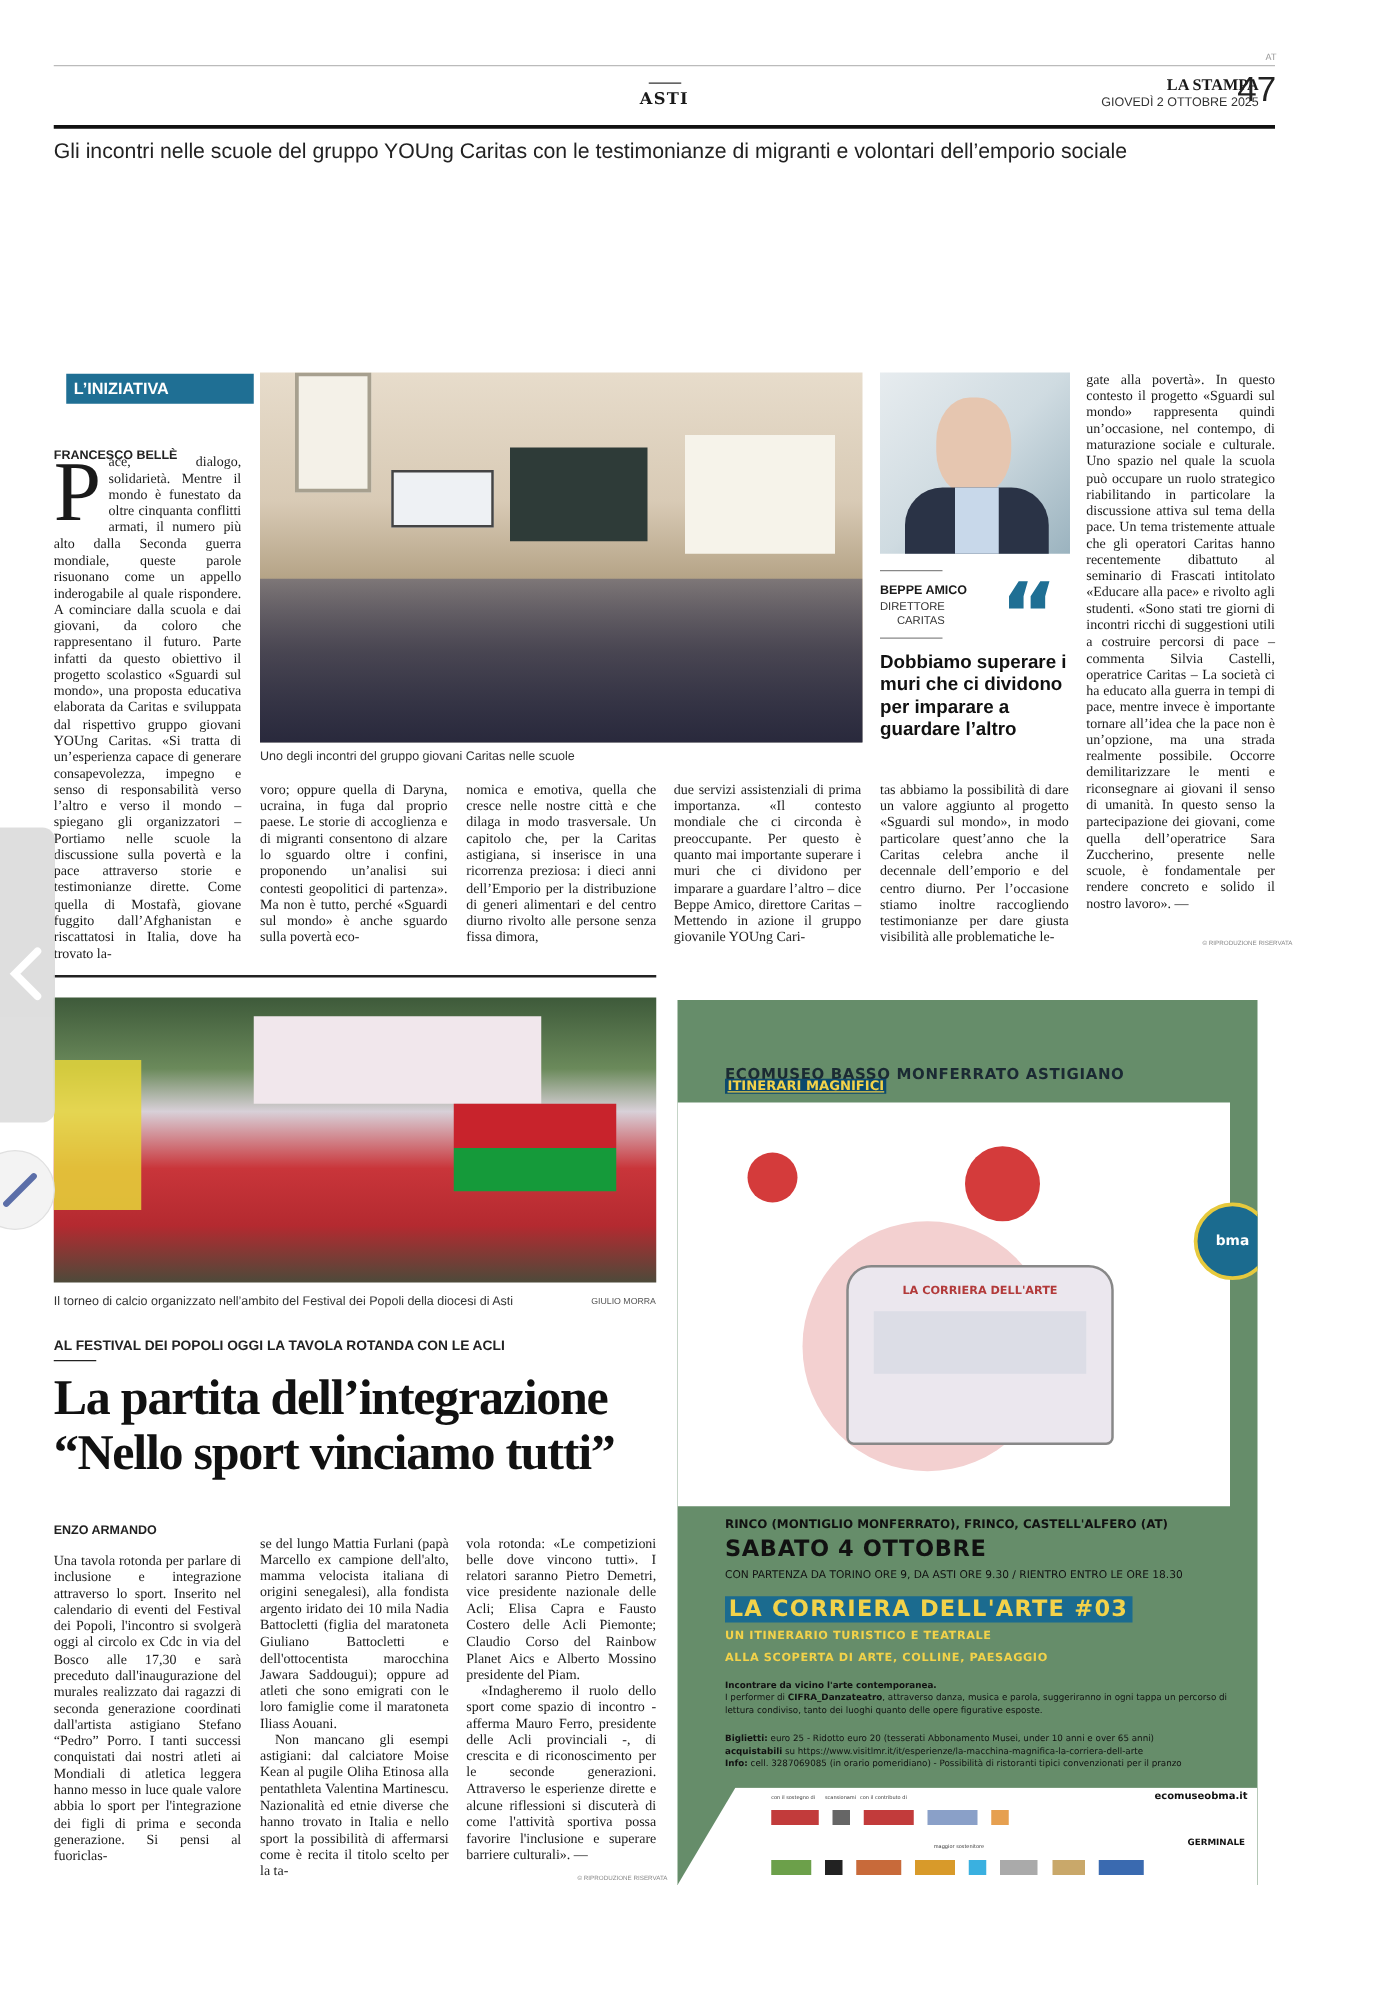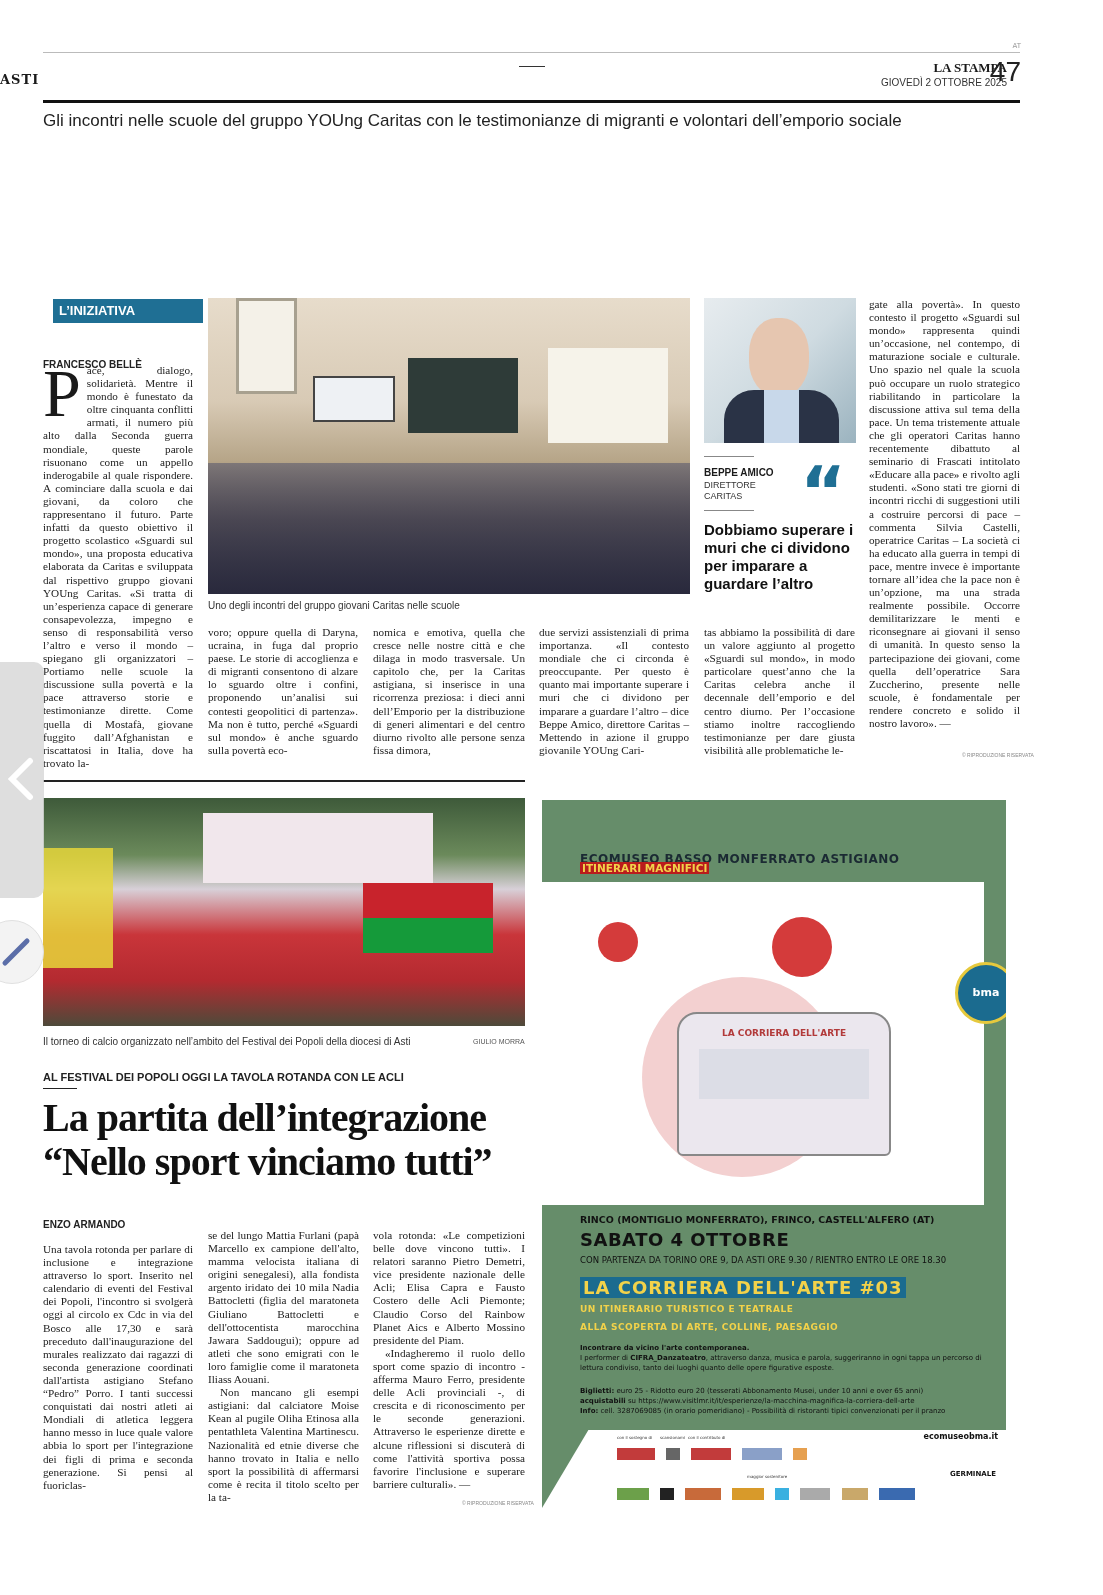--- a/index.html
+++ b/index.html
@@ -1,20 +1,20 @@
 <!DOCTYPE html>
 <html><head>
 <meta charset="utf-8">
 <style>
   html,body{margin:0;padding:0;background:#fff;}
   body{width:1103px;height:1595px;position:relative;overflow:hidden;font-family:"DejaVu Serif",serif;color:#1a1a1a;}
   .abs{position:absolute;}
   .rule-top{left:43px;top:52px;width:977px;height:1px;background:#bbb;}
   .at{right:82px;top:42px;font:7px "DejaVu Sans",sans-serif;color:#999;}
-  .section{left:0;width:1063px;top:72px;text-align:left;font:bold 13px "DejaVu Serif",serif;letter-spacing:1px;}
+  .section{left:0;width:1063px;top:72px;text-align:center;font:bold 13px "DejaVu Serif",serif;letter-spacing:1px;}
   .section-bar{left:519px;top:66px;width:26px;height:1px;background:#333;}
   .brand{right:96px;top:60px;font:bold 13px "Liberation Serif",serif;text-align:right;}
   .date{right:96px;top:77px;font:10px "Liberation Sans",sans-serif;color:#333;text-align:right;}
   .pagenum{right:82px;top:56px;font:28px "Liberation Sans",sans-serif;font-weight:300;color:#222;}
   .rule-thick{left:43px;top:100px;width:977px;height:3px;background:#111;}
   .kicker{left:43px;top:111px;font:17px "Liberation Sans",sans-serif;color:#222;}
   .headline{left:43px;top:134px;width:990px;font:bold 47px "Liberation Serif",serif;line-height:50px;letter-spacing:-1px;color:#111;}
   .label-box{left:43px;top:299px;width:150px;height:24px;background:#1f6f94;color:#fff;font:bold 13px "Liberation Sans",sans-serif;line-height:24px;padding-left:6px;box-sizing:border-box;margin-left:10px;}
   .byline{font:bold 10px "Liberation Sans",sans-serif;color:#222;}
   .col{font:11.2px "Liberation Serif",serif;line-height:13.1px;text-align:justify;color:#1a1a1a;}
@@ -25,21 +25,21 @@
   .repro{font:5px "Liberation Sans",sans-serif;color:#888;}
   .quote-name{font:bold 10px "Liberation Sans",sans-serif;}
   .quote-role{font:9px "Liberation Sans",sans-serif;color:#333;line-height:11px;}
   .quote-mark{font:bold 70px "DejaVu Sans",sans-serif;color:#1f6f94;line-height:60px;}
   .pull{font:bold 15px "Liberation Sans",sans-serif;line-height:18px;color:#111;}
   .hrule{height:1px;background:#888;}
   .kicker2{font:bold 11px "Liberation Sans",sans-serif;color:#222;}
   .headline2{font:bold 40px "Liberation Serif",serif;line-height:44px;letter-spacing:-1px;color:#111;}
   .ad{left:542px;top:800px;width:464px;height:708px;background:#668d6a;overflow:hidden;}
   .ad-t1{font:bold 12px "DejaVu Sans",sans-serif;color:#1b2a33;letter-spacing:0.5px;margin-top:14px;}
-  .ad-hl{background:#b91c1c;color:#f2d24a;display:inline-block;padding:0 2px;font:bold 10.5px "DejaVu Sans",sans-serif;}
+  .ad-hl{background:#0c4a6e;color:#f2d24a;display:inline-block;padding:0 2px;font:bold 10.5px "DejaVu Sans",sans-serif;text-decoration:underline;}
   .ad-place{font:bold 9.5px "DejaVu Sans",sans-serif;color:#111;}
   .ad-date{font:bold 18px "DejaVu Sans",sans-serif;color:#111;letter-spacing:0.5px;}
   .ad-dep{font:8.5px "DejaVu Sans",sans-serif;color:#111;}
   .ad-title{background:#1b6b8f;color:#f2d24a;display:inline-block;padding:0 3px;font:bold 18px "DejaVu Sans",sans-serif;letter-spacing:1px;}
   .ad-sub{font:bold 9px "DejaVu Sans",sans-serif;color:#f2d24a;letter-spacing:0.5px;}
   .ad-small{font:7px "DejaVu Sans",sans-serif;color:#111;line-height:10px;}
   .ad-small b{font-weight:bold;}
   .ad-foot{left:0;top:630px;width:464px;height:78px;background:#fff;clip-path:polygon(10% 0,100% 0,100% 100%,0 100%);}
   .logo-box{display:inline-block;height:12px;background:#ccc;margin-right:6px;vertical-align:middle;}
   .side-tab{left:0;top:662px;width:44px;height:236px;background:#d9d9d9;border-radius:0 10px 10px 0;opacity:0.85;}
@@ -81,21 +81,21 @@
 <div class="abs col" style="left:539px;top:626px;width:150px;">due servizi assistenziali di prima importanza. «Il contesto mondiale che ci circonda è preoccupante. Per questo è quanto mai importante superare i muri che ci dividono per imparare a guardare l’altro – dice Beppe Amico, direttore Caritas – Mettendo in azione il gruppo giovanile YOUng Cari-</div>
 <div class="abs col" style="left:704px;top:626px;width:151px;">tas abbiamo la possibilità di dare un valore aggiunto al progetto «Sguardi sul mondo», in modo particolare quest’anno che la Caritas celebra anche il decennale dell’emporio e del centro diurno. Per l’occasione stiamo inoltre raccogliendo testimonianze per dare giusta visibilità alle problematiche le-</div>
 
 <div class="abs photo" style="left:704px;top:298px;width:152px;height:145px;background:linear-gradient(135deg,#e7ecef 0%,#cfdbe1 50%,#9bb3bf 100%);">
   <div class="abs" style="left:45px;top:20px;width:60px;height:78px;border-radius:45%;background:#e6c6b0;"></div>
   <div class="abs" style="left:20px;top:92px;width:115px;height:55px;border-radius:30px 30px 0 0;background:#2a3346;"></div>
   <div class="abs" style="left:60px;top:92px;width:35px;height:55px;background:#c8d8ea;"></div>
 </div>
 <div class="abs hrule" style="left:704px;top:456px;width:50px;"></div>
 <div class="abs quote-name" style="left:704px;top:467px;">BEPPE AMICO</div>
-<div class="abs quote-role" style="left:704px;top:480px;">
+<div class="abs quote-role" style="left:704px;top:480px;text-align:right;">
   <div>DIRETTORE</div>
   <div>CARITAS</div>
 </div>
 <div class="abs quote-mark" style="left:800px;top:462px;">“</div>
 <div class="abs hrule" style="left:704px;top:510px;width:50px;"></div>
 <div class="abs pull" style="left:704px;top:521px;width:152px;">Dobbiamo superare i muri che ci dividono per imparare a guardare l’altro</div>
 
 <div class="abs col" style="left:869px;top:298px;width:151px;">gate alla povertà». In questo contesto il progetto «Sguardi sul mondo» rappresenta quindi un’occasione, nel contempo, di maturazione sociale e culturale. Uno spazio nel quale la scuola può occupare un ruolo strategico riabilitando in particolare la discussione attiva sul tema della pace. Un tema tristemente attuale che gli operatori Caritas hanno recentemente dibattuto al seminario di Frascati intitolato «Educare alla pace» e rivolto agli studenti. «Sono stati tre giorni di incontri ricchi di suggestioni utili a costruire percorsi di pace – commenta Silvia Castelli, operatrice Caritas – La società ci ha educato alla guerra in tempi di pace, mentre invece è importante tornare all’idea che la pace non è un’opzione, ma una strada realmente possibile. Occorre demilitarizzare le menti e riconsegnare ai giovani il senso di umanità. In questo senso la partecipazione dei giovani, come quella dell’operatrice Sara Zuccherino, presente nelle scuole, è fondamentale per rendere concreto e solido il nostro lavoro». —</div>
 <div class="abs repro" style="left:962px;top:752px;">© RIPRODUZIONE RISERVATA</div>
 

